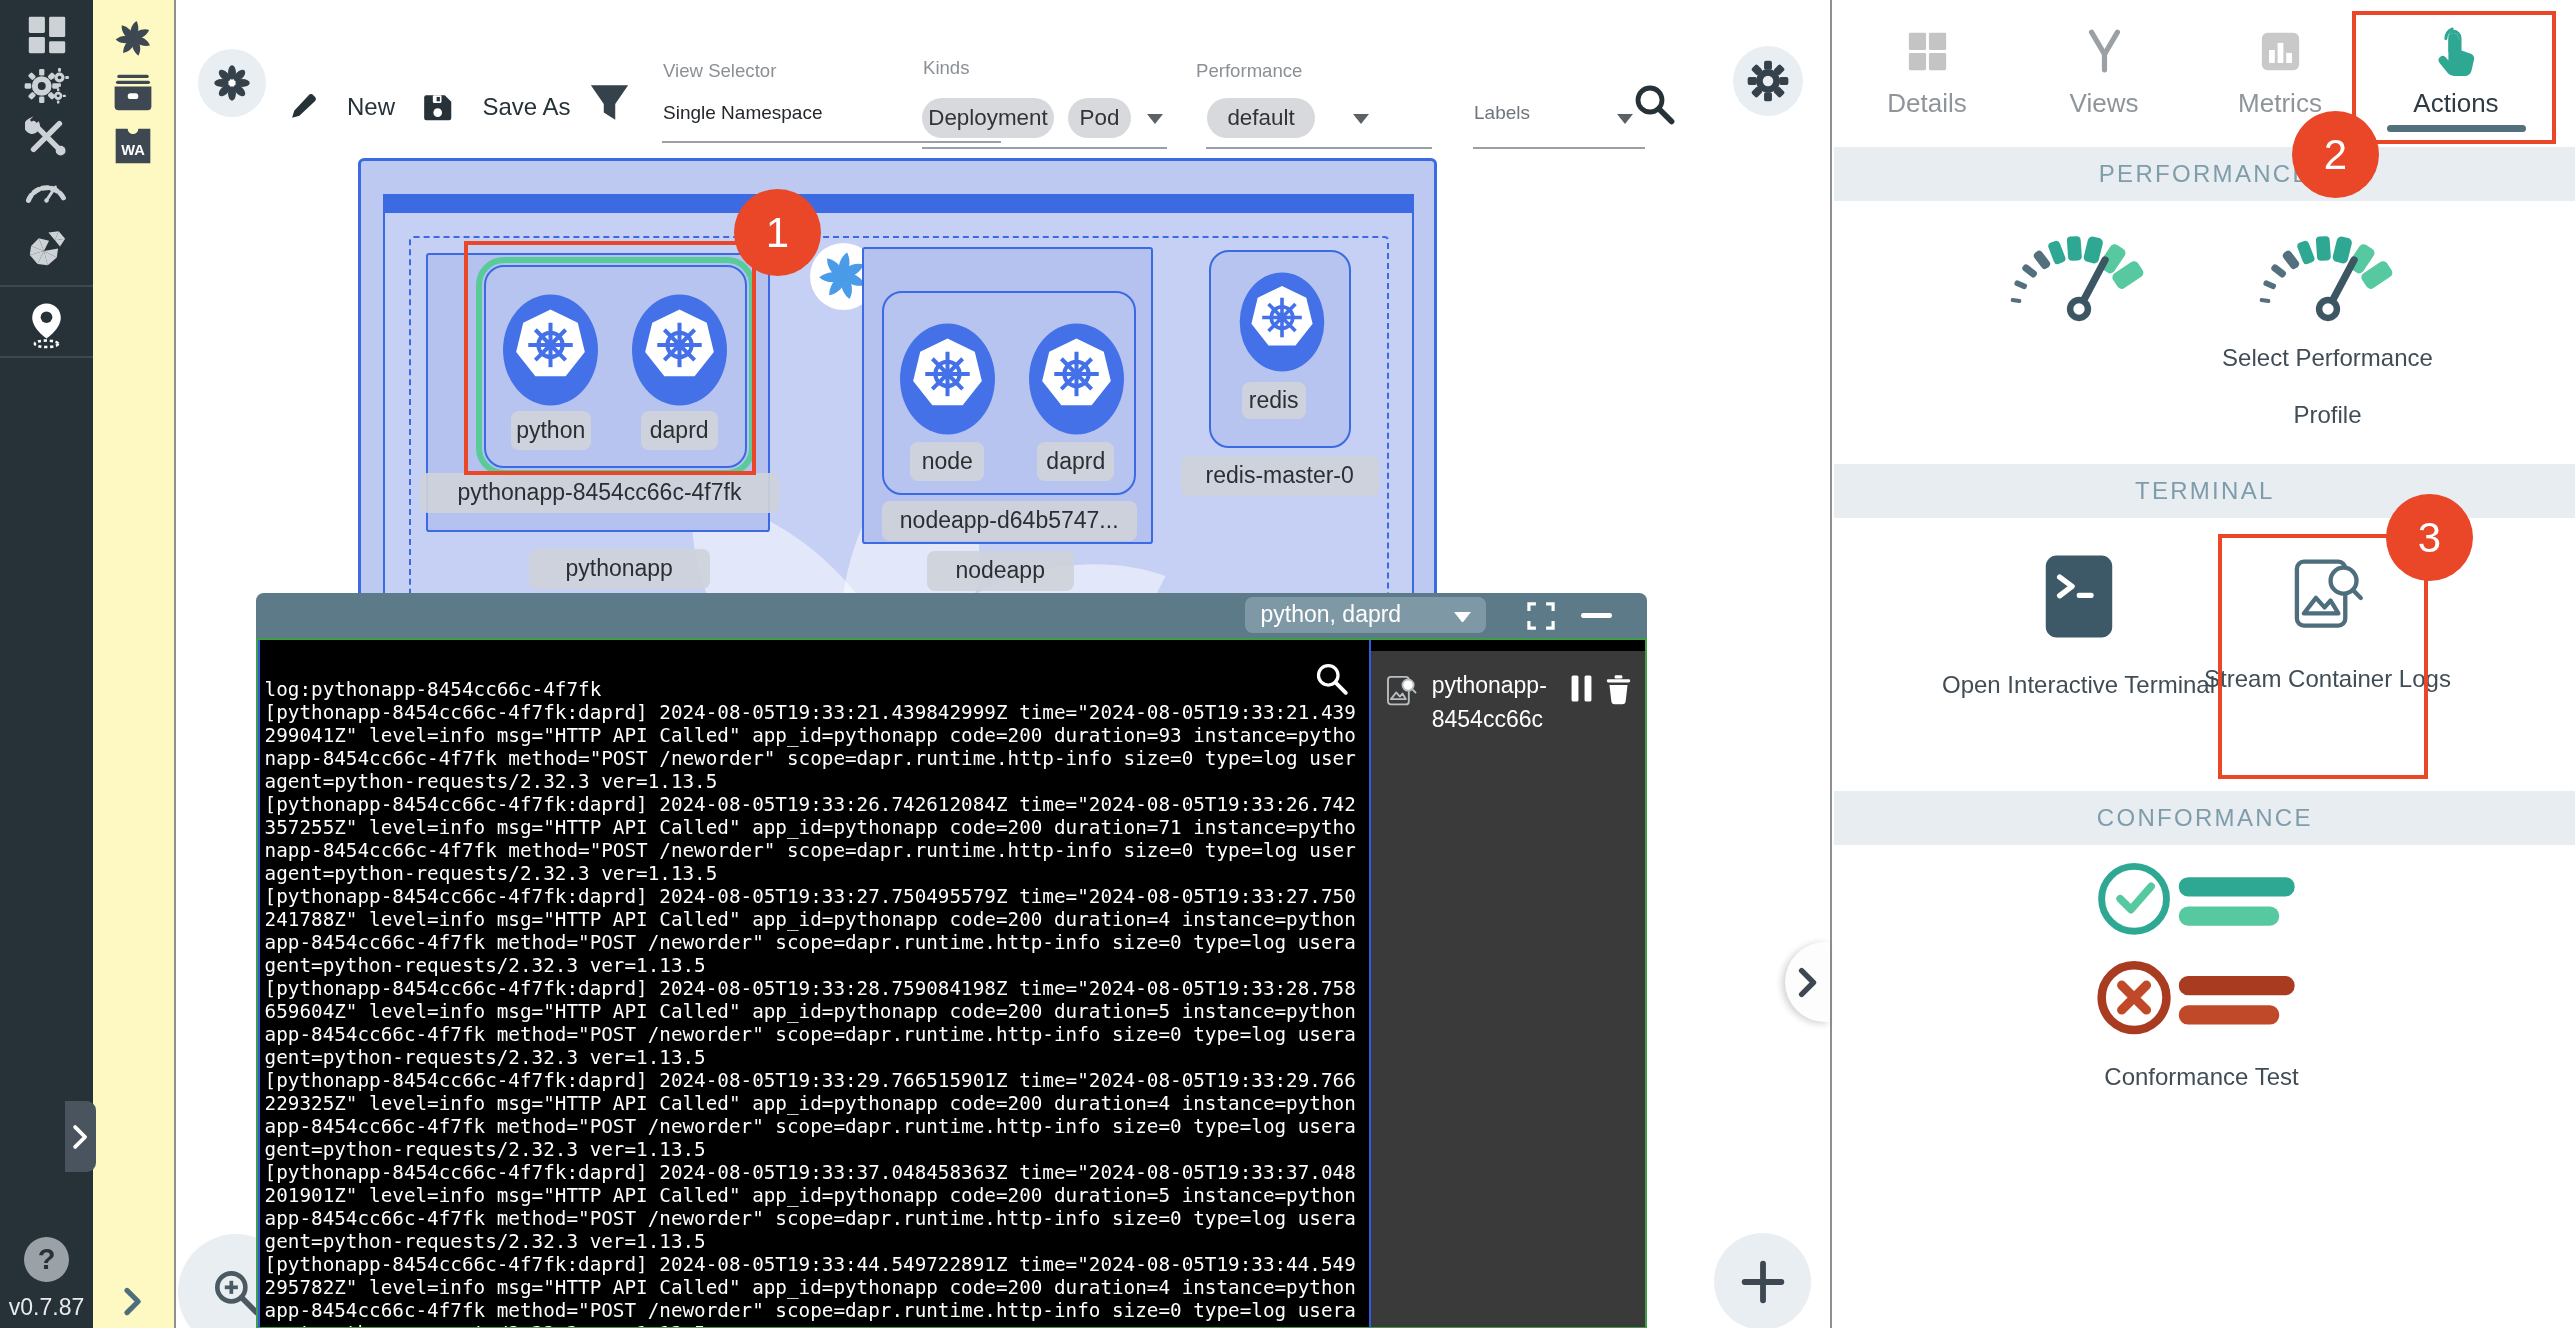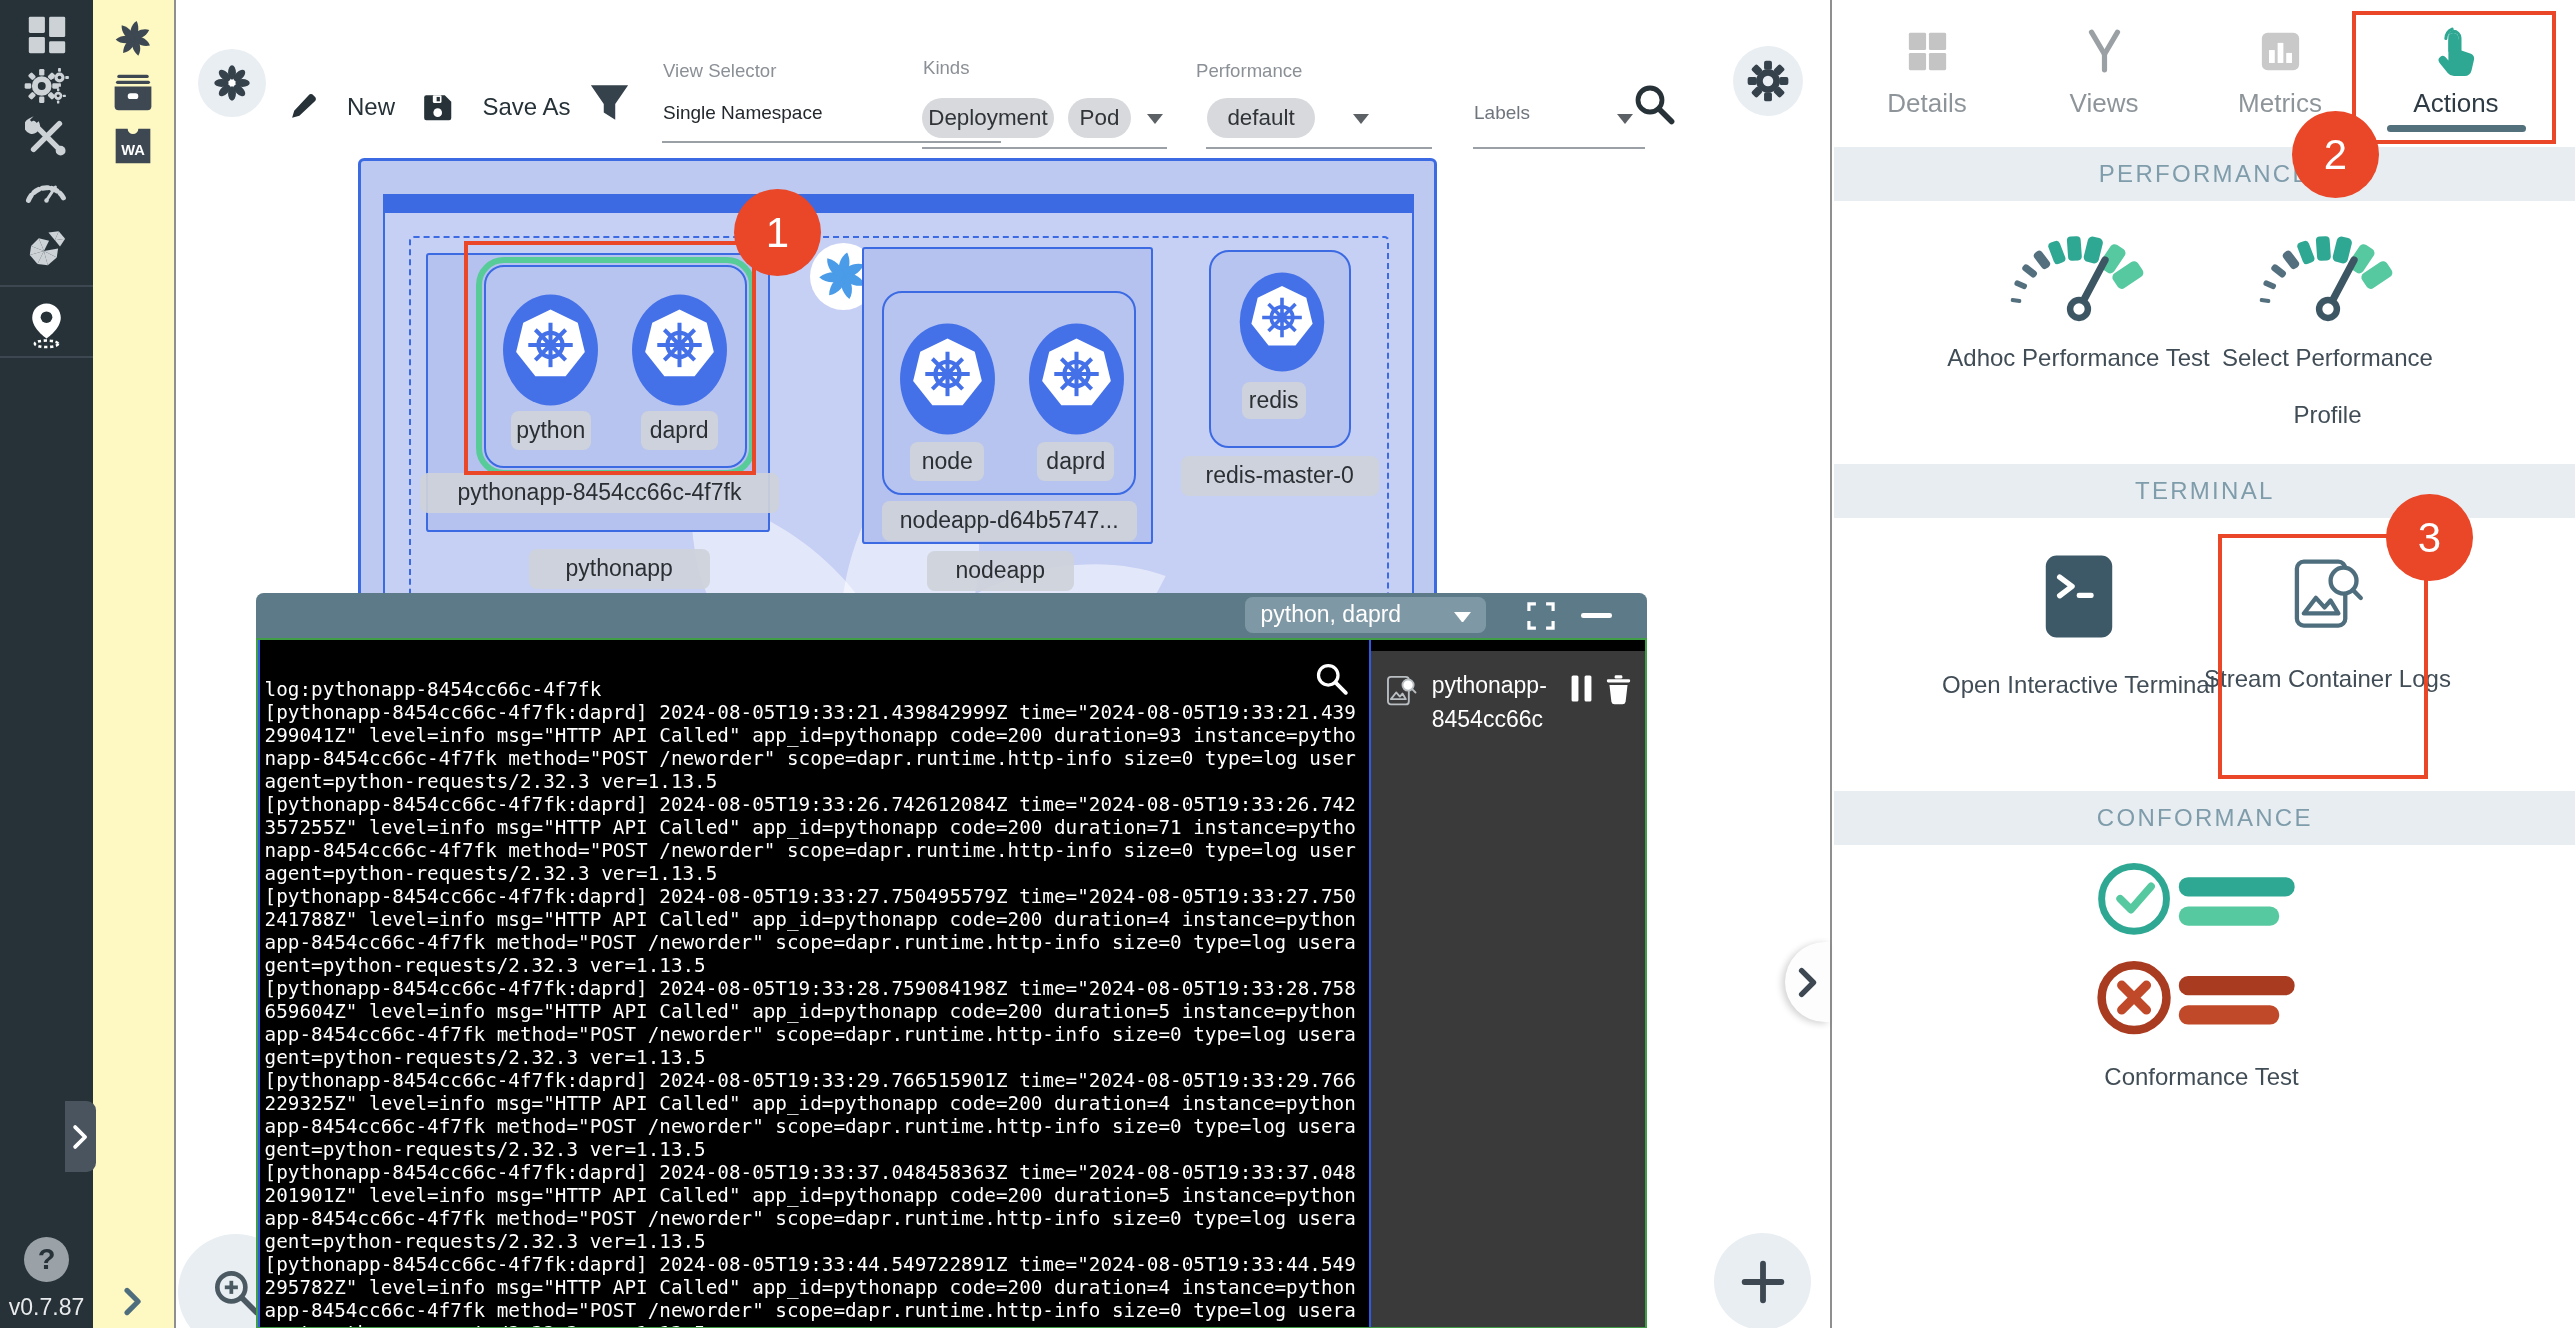--- a/index.html
+++ b/index.html
@@ -517,21 +517,20 @@
       <div class="tlabel">Actions</div>
       <div class="tab-underline"></div>
     </div>
 
     <div class="band" style="top:147px">PERFORMANCE</div>
 
     <div class="pitem" style="left:107px;top:224px">
       <svg width="162" height="102" viewBox="0 0 200 126">
           <use href="#gauge-def"></use>
         </svg>
-      <div class="plabel">Adhoc Performance Test</div>
     </div>
     <div class="pitem" style="left:356px;top:224px">
       <svg width="162" height="102" viewBox="0 0 200 126">
           <use href="#gauge-def"></use>
         </svg>
       <div class="plabel">Select Performance Profile</div>
     </div>
 
     <div class="band" style="top:464px">TERMINAL</div>
 

